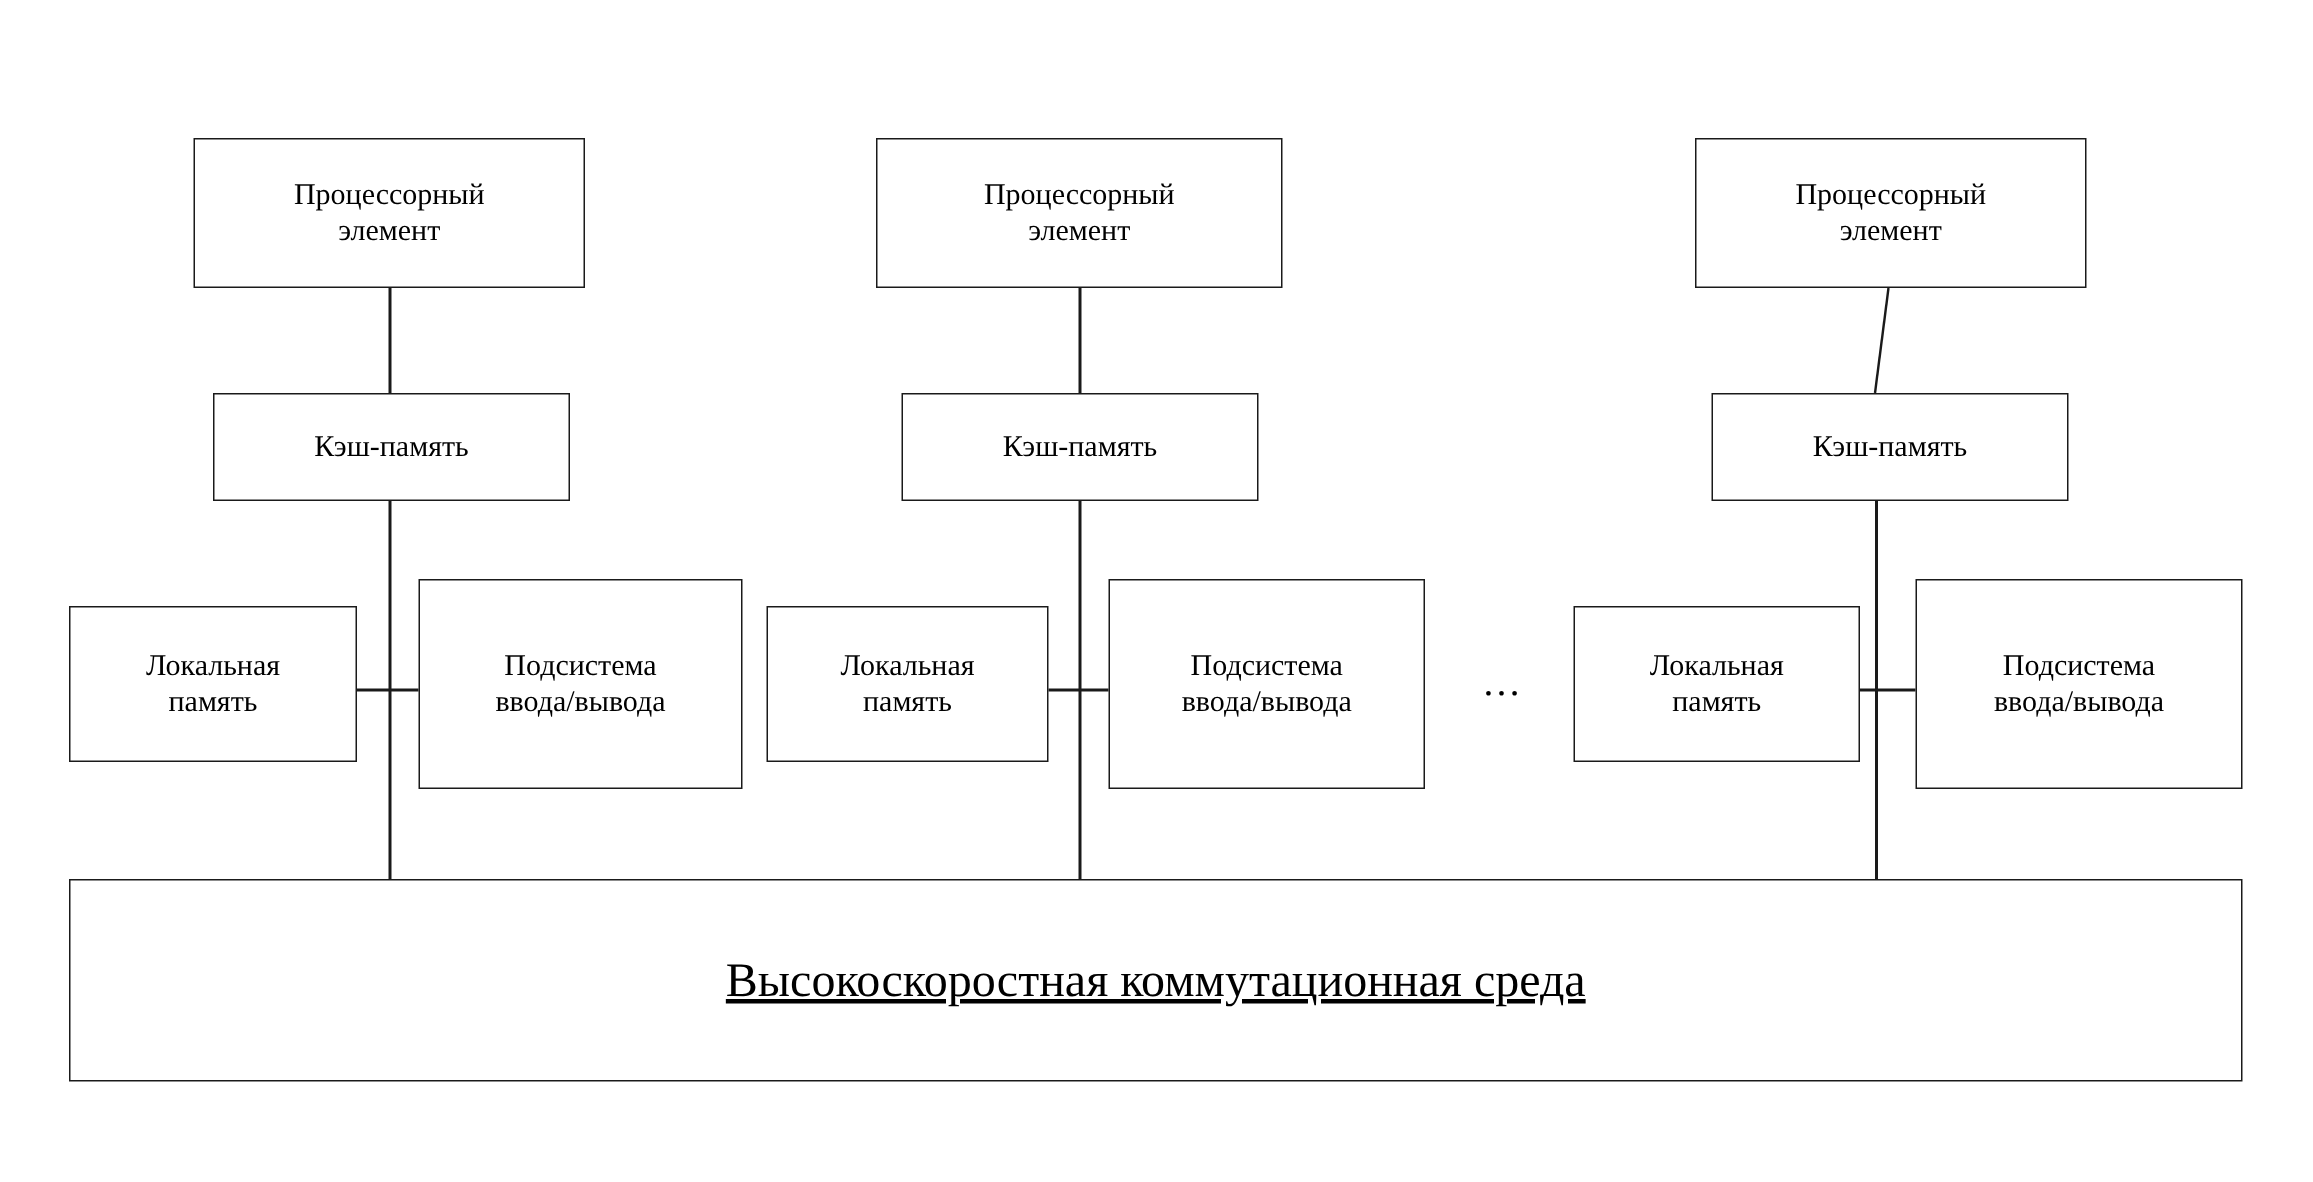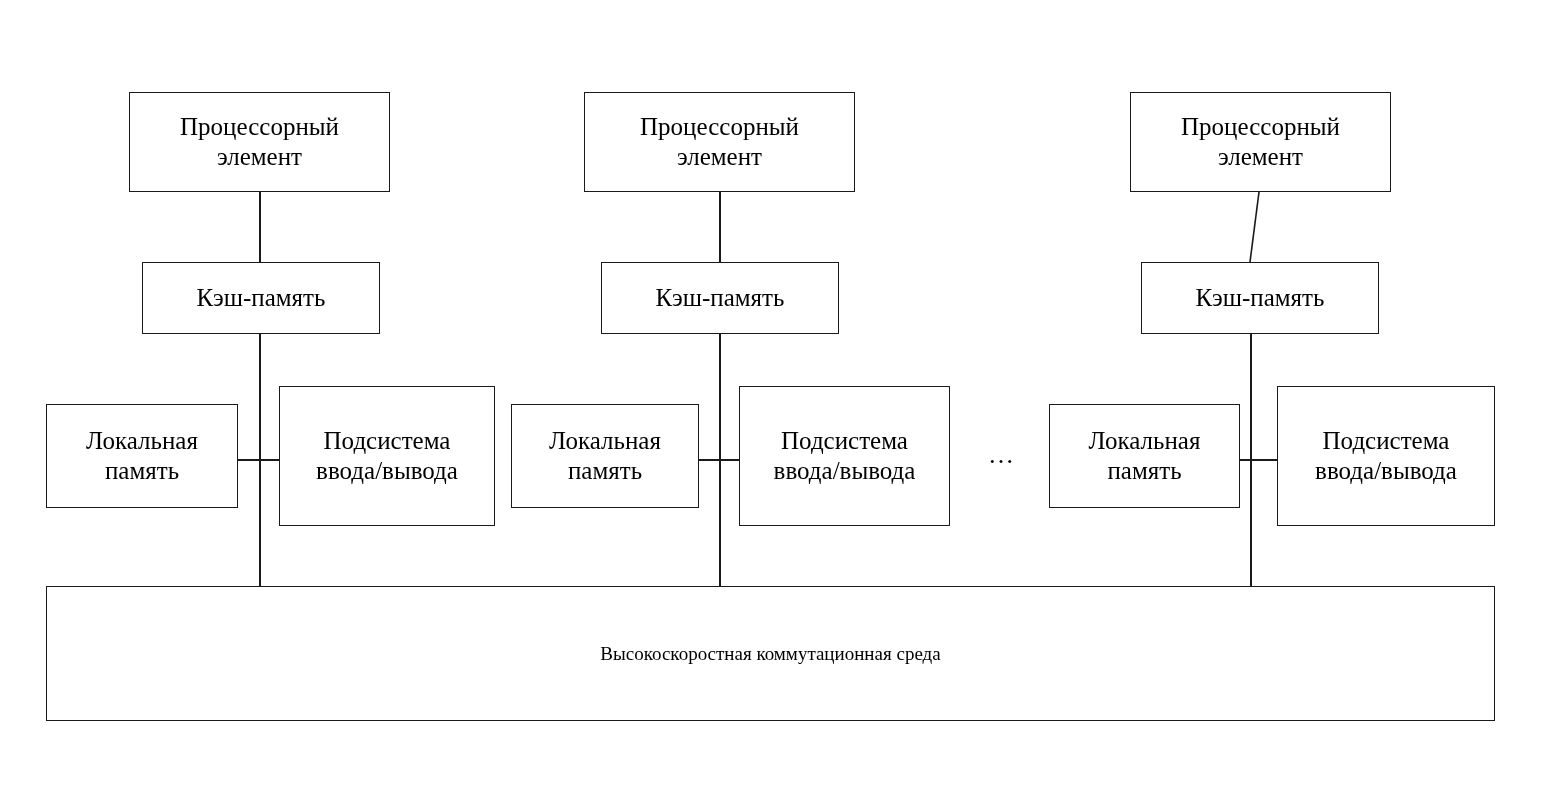--- a/index.html
+++ b/index.html
@@ -20,21 +20,21 @@
   }
   .box {
     position: absolute;
     box-sizing: border-box;
     border: 1.6px solid #1a1a1a;
     background: #ffffff;
     display: flex;
     align-items: center;
     justify-content: center;
     text-align: center;
-    font-size: 25px;
+    font-size: 20px;
     line-height: 1.22;
     color: #000000;
     z-index: 3;
     padding: 2px 6px;
   }
   .box span {
     display: block;
     white-space: pre-line;
   }
   .line {
@@ -43,21 +43,22 @@
     z-index: 1;
   }
   .vline { width: 1.6px; }
   .hline { height: 1.6px; }
   .slant {
     position: absolute;
     z-index: 1;
     overflow: visible;
   }
   .bus {
-    font-size: 19px;
+    font-size: 32px;
+    text-decoration: underline;
   }
   .ellipsis {
     position: absolute;
     font-size: 26px;
     letter-spacing: 2px;
     color: #000000;
     z-index: 3;
   }
 </style>
 </head>

